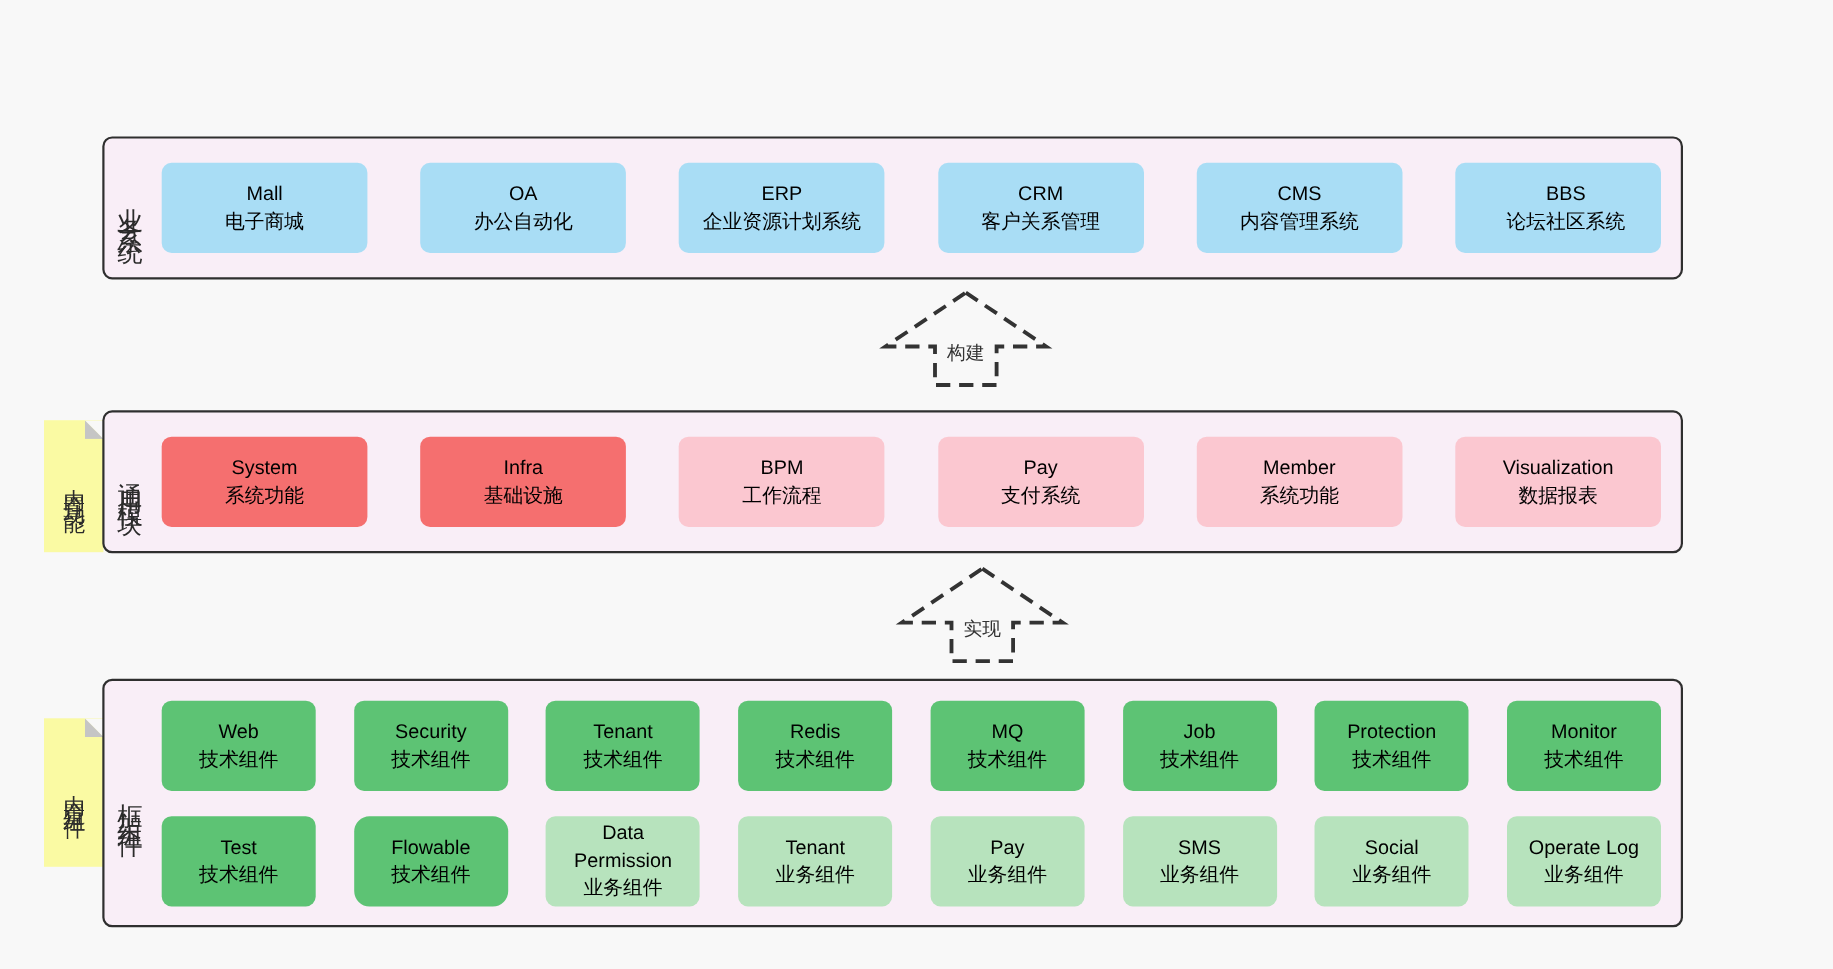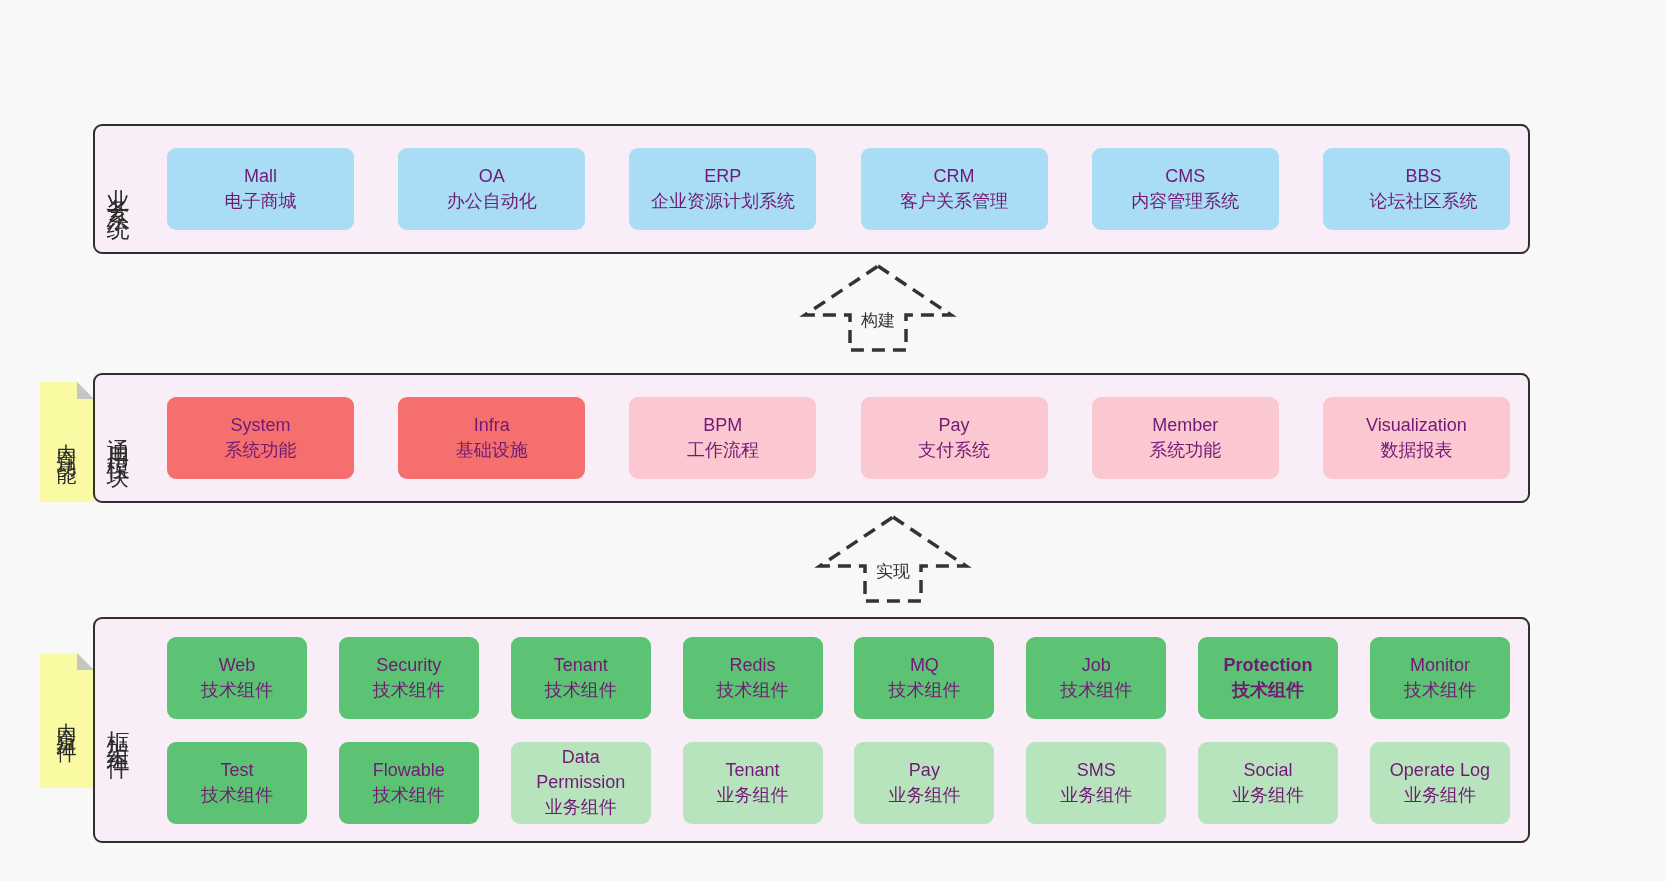--- a/index.html
+++ b/index.html
@@ -56,24 +56,23 @@
     width:var(--bw,187px);
     height:82px;
     border-radius:9px;
     display:flex;
     flex-direction:column;
     align-items:center;
     justify-content:center;
     text-align:center;
     font-size:18px;
     line-height:25px;
-    color:#701a75;
+    color:#000000;
     box-sizing:border-box;
     padding:2px 6px;
-    margin-left:20px;
   }
   .note{
     position:absolute;
     left:40px;
     width:54px;
     background:#fafaa3;
     z-index:1;
     display:flex;
     align-items:center;
     justify-content:center;
@@ -229,35 +228,35 @@
             <div>技术组件</div>
           </div>
           <div class="box" style="background: rgb(93, 195, 116);">
             <div>MQ</div>
             <div>技术组件</div>
           </div>
           <div class="box" style="background: rgb(93, 195, 116);">
             <div>Job</div>
             <div>技术组件</div>
           </div>
-          <div class="box" style="background: rgb(93, 195, 116); font-weight: bold;">
+          <div class="box" style="background: rgb(93, 195, 116);">
             <div>Protection</div>
             <div>技术组件</div>
           </div>
           <div class="box" style="background: rgb(93, 195, 116);">
             <div>Monitor</div>
             <div>技术组件</div>
           </div>
         </div>
         <div class="row">
           <div class="box" style="background: rgb(93, 195, 116); text-align: center;">
             <div>Test</div>
             <div>技术组件</div>
           </div>
-          <div class="box" style="background: rgb(93, 195, 116);">
+          <div class="box" style="background: rgb(93, 195, 116); border-radius: 14px;">
             <div>Flowable</div>
             <div>技术组件</div>
           </div>
           <div class="box" style="background: rgb(183, 227, 189);">
             <div>Data Permission</div>
             <div>业务组件</div>
           </div>
           <div class="box" style="background: rgb(183, 227, 189);">
             <div>Tenant</div>
             <div>业务组件</div>

